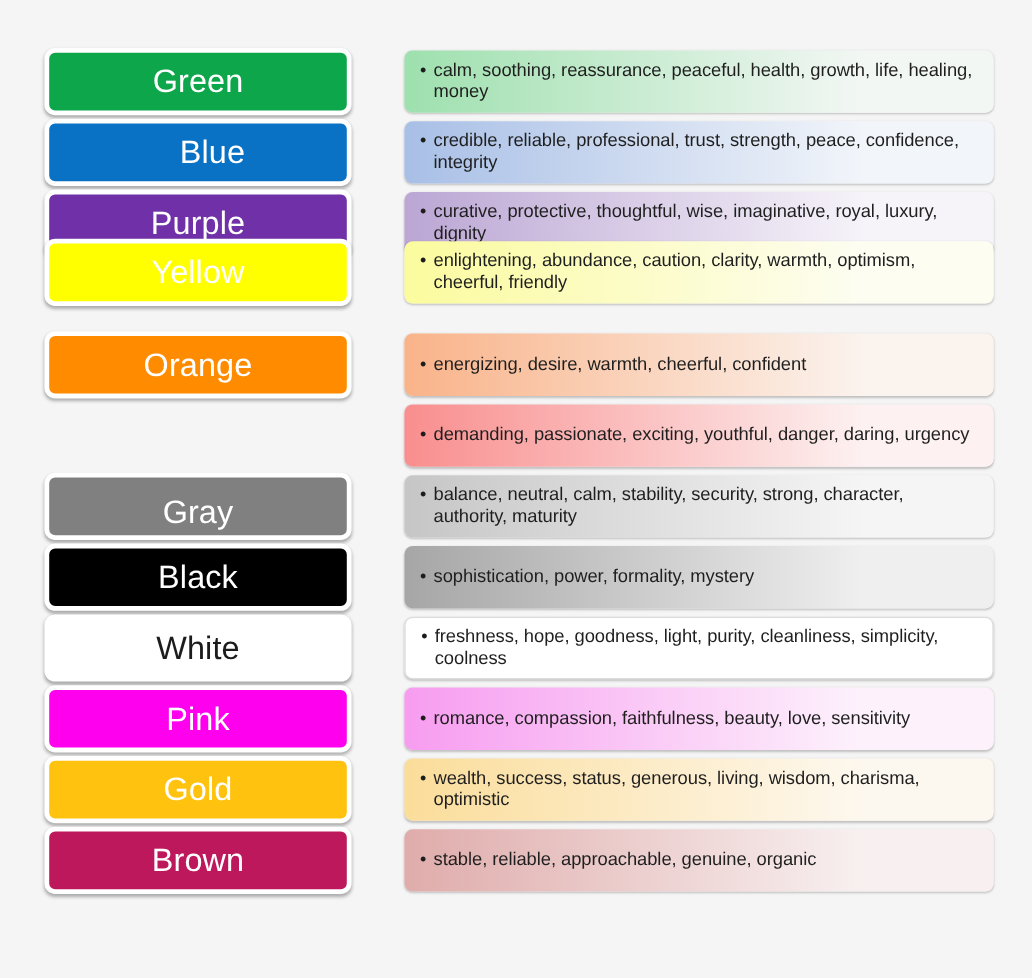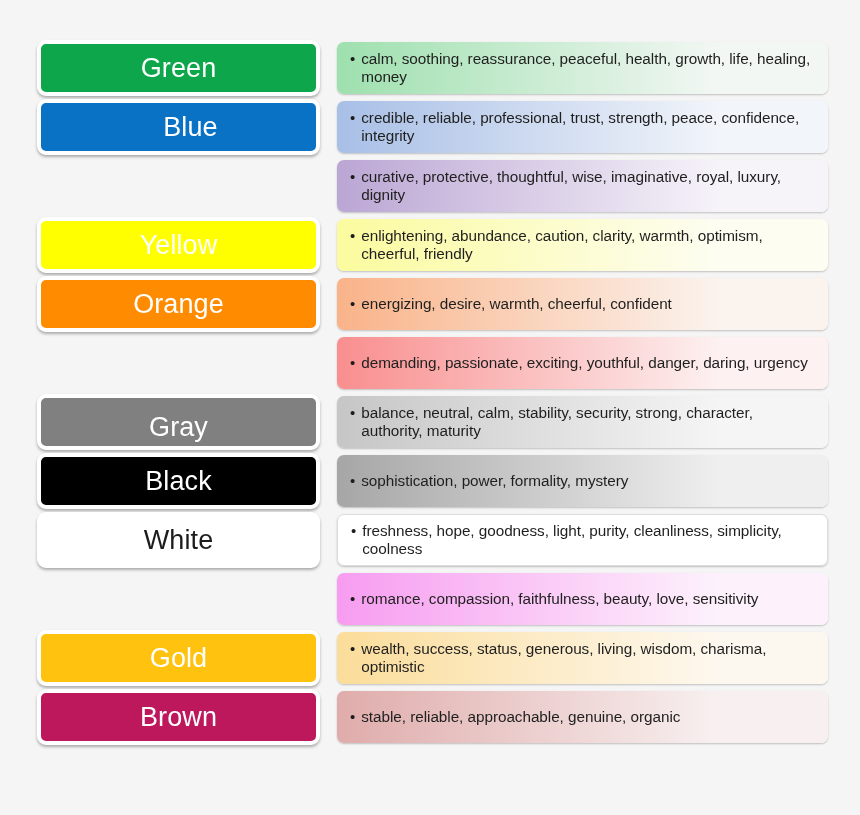--- a/index.html
+++ b/index.html
@@ -29,21 +29,21 @@
     height: 59px;
     display: flex;
     align-items: flex-start;
   }
 
   
   .swatch {
     position: absolute;
     left: 37px;
     top: 0;
-    width: 283px;
+    width: 256px;
     height: 56px;
     border-radius: 9px;
     border: 4px solid #ffffff;
     display: flex;
     align-items: center;
     justify-content: center;
     box-shadow: 0 2px 3px rgba(0,0,0,0.30);
   }
   .swatch-label {
     font-size: 27px;
@@ -107,28 +107,31 @@
         <span class="swatch-label" style="color: rgb(255, 255, 255); margin-left: 24px;">Blue</span>
       </div>
       <div class="desc" style="background: linear-gradient(to right, rgb(168, 191, 230) 0%, rgb(242, 245, 250) 78%, rgb(242, 245, 250) 100%);">
         <div class="desc-inner">
           <span class="bullet">•</span>
           <span class="desc-text">credible, reliable, professional, trust, strength, peace, confidence, integrity</span>
         </div>
       </div>
     </div>
     <div class="row" style="top: 158px;">
+      <div class="swatch" style="background: rgb(112, 48, 168);">
+        <span class="swatch-label" style="color: rgb(255, 255, 255);">Purple</span>
+      </div>
       <div class="desc" style="background: linear-gradient(to right, rgb(187, 166, 212) 0%, rgb(246, 243, 249) 78%, rgb(246, 243, 249) 100%);">
         <div class="desc-inner">
           <span class="bullet">•</span>
           <span class="desc-text">curative, protective, thoughtful, wise, imaginative, royal, luxury, dignity</span>
         </div>
       </div>
     </div>
-    <div class="row" style="top: 217px;">
+    <div class="row" style="top: 199px;">
       <div class="swatch" style="background: rgb(255, 255, 0);">
         <span class="swatch-label" style="color: rgb(255, 255, 255);">Yellow</span>
       </div>
       <div class="desc" style="background: linear-gradient(to right, rgb(251, 251, 158) 0%, rgb(253, 253, 242) 78%, rgb(253, 253, 242) 100%);">
         <div class="desc-inner">
           <span class="bullet">•</span>
           <span class="desc-text">enlightening, abundance, caution, clarity, warmth, optimism, cheerful, friendly</span>
         </div>
       </div>
     </div>
@@ -178,20 +181,23 @@
         <span class="swatch-label" style="color: rgb(28, 28, 28);">White</span>
       </div>
       <div class="desc" style="background: linear-gradient(to right, rgb(255, 255, 255) 0%, rgb(255, 255, 255) 78%, rgb(255, 255, 255) 100%); border: 1px solid rgb(220, 220, 220);">
         <div class="desc-inner">
           <span class="bullet">•</span>
           <span class="desc-text">freshness, hope, goodness, light, purity, cleanliness, simplicity, coolness</span>
         </div>
       </div>
     </div>
     <div class="row" style="top: 571px;">
+      <div class="swatch" style="background: rgb(255, 0, 238);">
+        <span class="swatch-label" style="color: rgb(255, 255, 255);">Pink</span>
+      </div>
       <div class="desc" style="background: linear-gradient(to right, rgb(247, 156, 240) 0%, rgb(253, 242, 252) 78%, rgb(253, 242, 252) 100%);">
         <div class="desc-inner">
           <span class="bullet">•</span>
           <span class="desc-text">romance, compassion, faithfulness, beauty, love, sensitivity</span>
         </div>
       </div>
     </div>
     <div class="row" style="top: 630px; padding-left: 36px;">
       <div class="swatch" style="background: rgb(255, 194, 14);">
         <span class="swatch-label" style="color: rgb(255, 255, 255);">Gold</span>

